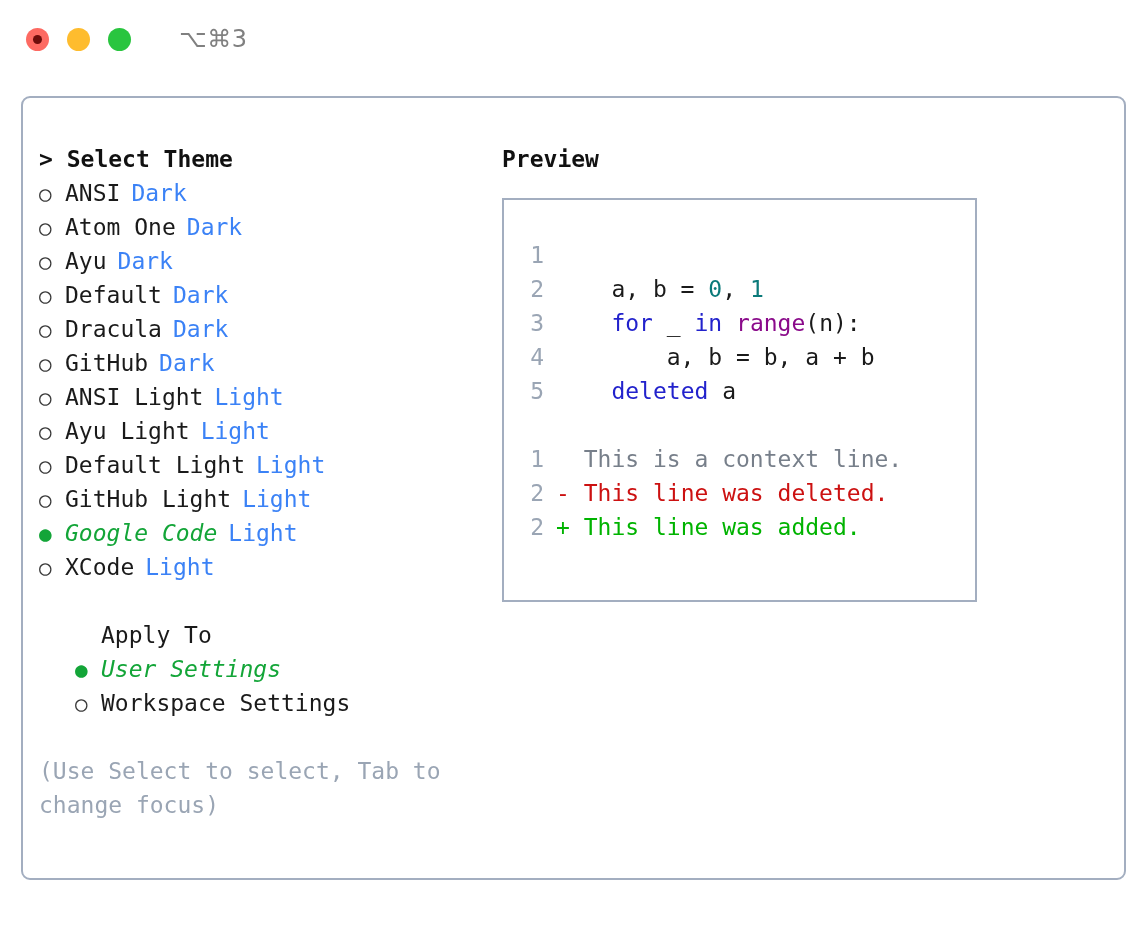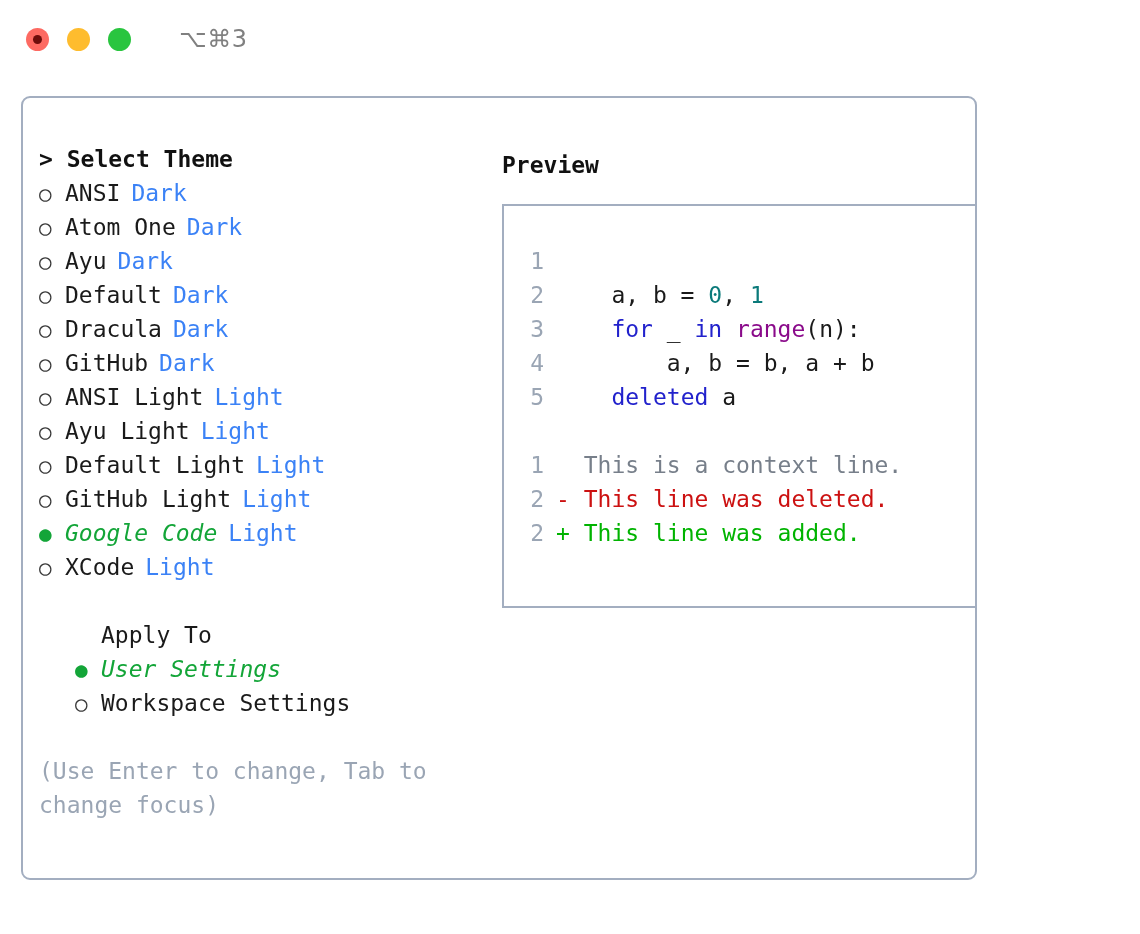--- a/index.html
+++ b/index.html
@@ -62,21 +62,21 @@
     color: #808080;
     letter-spacing: 0.5px;
     font-family: "DejaVu Sans", "Liberation Sans", sans-serif;
   }
 
   
   .frame {
     position: absolute;
     left: 21px;
     top: 96px;
-    width: 956px;
+    width: 1105px;
     height: 784px;
     border: 2px solid #a3aec0;
     border-radius: 9px;
     box-sizing: border-box;
     background: #ffffff;
   }
 
   .content {
     position: absolute;
     left: 0; top: 0;
@@ -141,21 +141,20 @@
     width: 405px;
     white-space: pre-wrap;
   }
 
   
   .right-col {
     position: absolute;
     left: 479px;
     top: 44px;
     width: 490px;
-    margin-top: 6px;
   }
   .preview-box {
     margin-top: 22px;
     width: 475px;
     height: 404px;
     border: 2px solid #a3aec0;
     box-sizing: border-box;
     background: #ffffff;
     padding: 38px 0 0 0;
   }
@@ -223,21 +222,21 @@
           </div>
 
         <div class="apply-block">
           <div class="apply-heading">Apply To</div>
           <div class="apply-list">
               <div class="row selected"><span class="bullet on">●</span><span class="label">User Settings</span></div>
               <div class="row"><span class="bullet">○</span><span class="label">Workspace Settings</span></div>
             </div>
         </div>
 
-        <div class="hint">(Use Enter to change, Tab to change focus)</div>
+        <div class="hint">(Use Select to select, Tab to change focus)</div>
       </div>
 
       <div class="right-col">
         <div class="panel-heading">Preview</div>
 
         <div class="preview-box">
           <div class="code-block">
               <div class="code-line"><span class="ln">1</span></div>
               <div class="code-line"><span class="ln">2</span><span class="code-txt"><span class="tok-plain">    a, b = </span><span class="tok-num">0</span><span class="tok-plain">, </span><span class="tok-num">1</span></span></div>
               <div class="code-line"><span class="ln">3</span><span class="code-txt"><span class="tok-plain">    </span><span class="tok-kw">for</span><span class="tok-plain"> _ </span><span class="tok-kw">in</span><span class="tok-plain"> </span><span class="tok-fn">range</span><span class="tok-plain">(n):</span></span></div>

